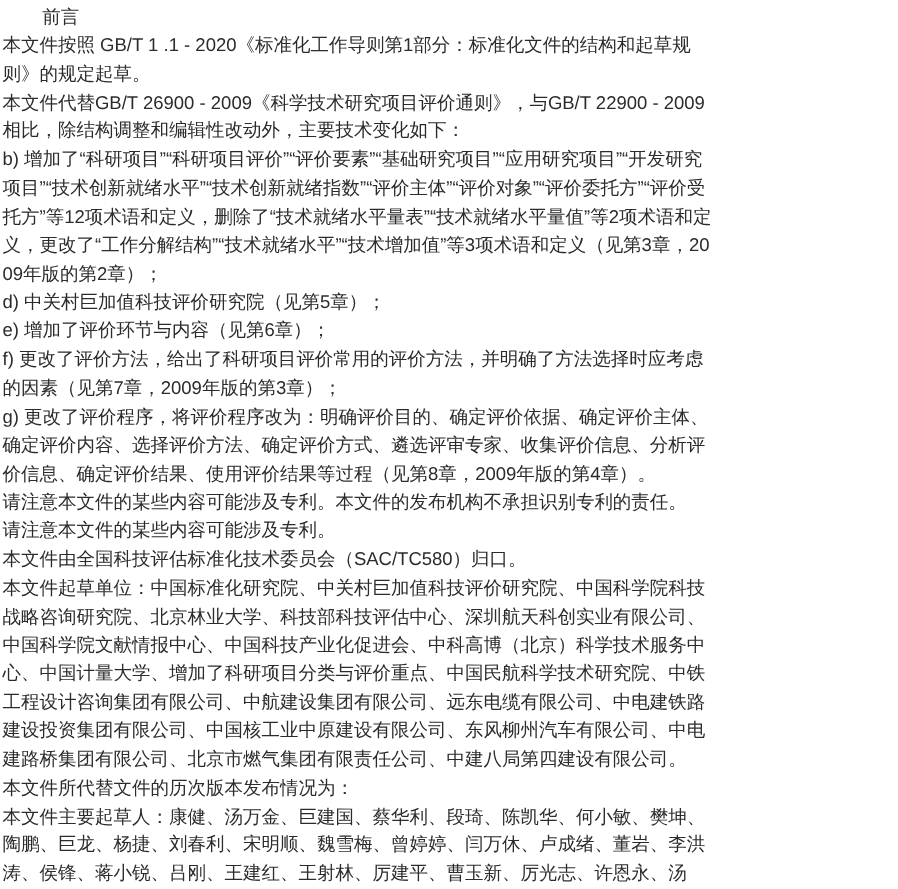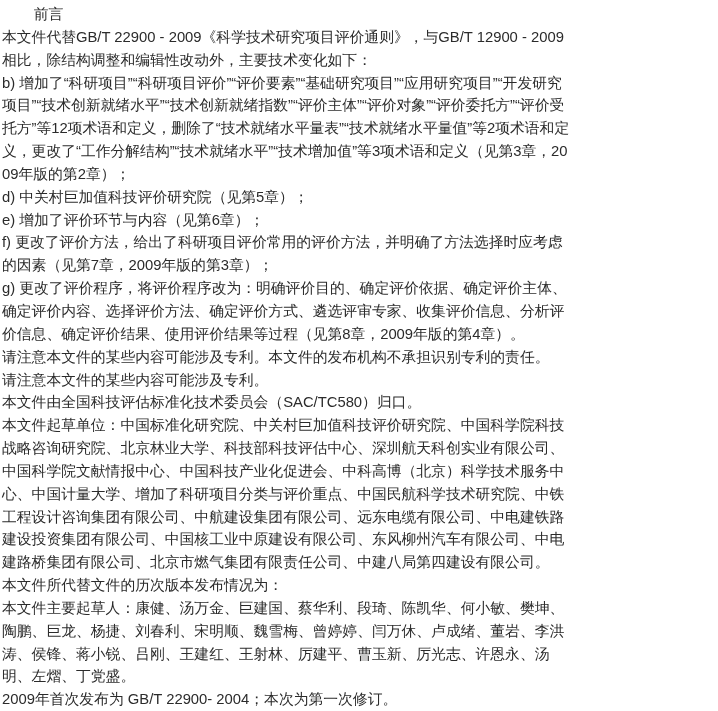--- a/index.html
+++ b/index.html
@@ -36,21 +36,22 @@
   .doc-paragraph {
     margin: 0;
     padding: 0;
   }
 </style>
 </head>
 <body>
 
 <div class="doc-page">
   <p class="doc-heading">前言</p>
-  <div class="doc-paragraph">本文件代替GB/T 22900 - 2009《科学技术研究项目评价通则》，与GB/T 12900 - 2009相比，除结构调整和编辑性改动外，主要技术变化如下：</div>
+  <div class="doc-paragraph">本文件按照 GB/T 1 .1 - 2020《标准化工作导则第1部分：标准化文件的结构和起草规则》的规定起草。</div>
+  <div class="doc-paragraph">本文件代替GB/T 26900 - 2009《科学技术研究项目评价通则》，与GB/T 22900 - 2009相比，除结构调整和编辑性改动外，主要技术变化如下：</div>
   <div class="doc-paragraph">b) 增加了“科研项目”“科研项目评价”“评价要素”“基础研究项目”“应用研究项目”“开发研究项目”“技术创新就绪水平”“技术创新就绪指数”“评价主体”“评价对象”“评价委托方”“评价受托方”等12项术语和定义，删除了“技术就绪水平量表”“技术就绪水平量值”等2项术语和定义，更改了“工作分解结构”“技术就绪水平”“技术增加值”等3项术语和定义（见第3章，2009年版的第2章）；</div>
   <div class="doc-paragraph">d) 中关村巨加值科技评价研究院（见第5章）；</div>
   <div class="doc-paragraph">e) 增加了评价环节与内容（见第6章）；</div>
   <div class="doc-paragraph">f) 更改了评价方法，给出了科研项目评价常用的评价方法，并明确了方法选择时应考虑的因素（见第7章，2009年版的第3章）；</div>
   <div class="doc-paragraph">g) 更改了评价程序，将评价程序改为：明确评价目的、确定评价依据、确定评价主体、确定评价内容、选择评价方法、确定评价方式、遴选评审专家、收集评价信息、分析评价信息、确定评价结果、使用评价结果等过程（见第8章，2009年版的第4章）。</div>
   <div class="doc-paragraph">请注意本文件的某些内容可能涉及专利。本文件的发布机构不承担识别专利的责任。</div>
   <div class="doc-paragraph">请注意本文件的某些内容可能涉及专利。</div>
   <div class="doc-paragraph">本文件由全国科技评估标准化技术委员会（SAC/TC580）归口。</div>
   <div class="doc-paragraph">本文件起草单位：中国标准化研究院、中关村巨加值科技评价研究院、中国科学院科技战略咨询研究院、北京林业大学、科技部科技评估中心、深圳航天科创实业有限公司、中国科学院文献情报中心、中国科技产业化促进会、中科高博（北京）科学技术服务中心、中国计量大学、增加了科研项目分类与评价重点、中国民航科学技术研究院、中铁工程设计咨询集团有限公司、中航建设集团有限公司、远东电缆有限公司、中电建铁路建设投资集团有限公司、中国核工业中原建设有限公司、东风柳州汽车有限公司、中电建路桥集团有限公司、北京市燃气集团有限责任公司、中建八局第四建设有限公司。</div>
   <div class="doc-paragraph">本文件所代替文件的历次版本发布情况为：</div>

